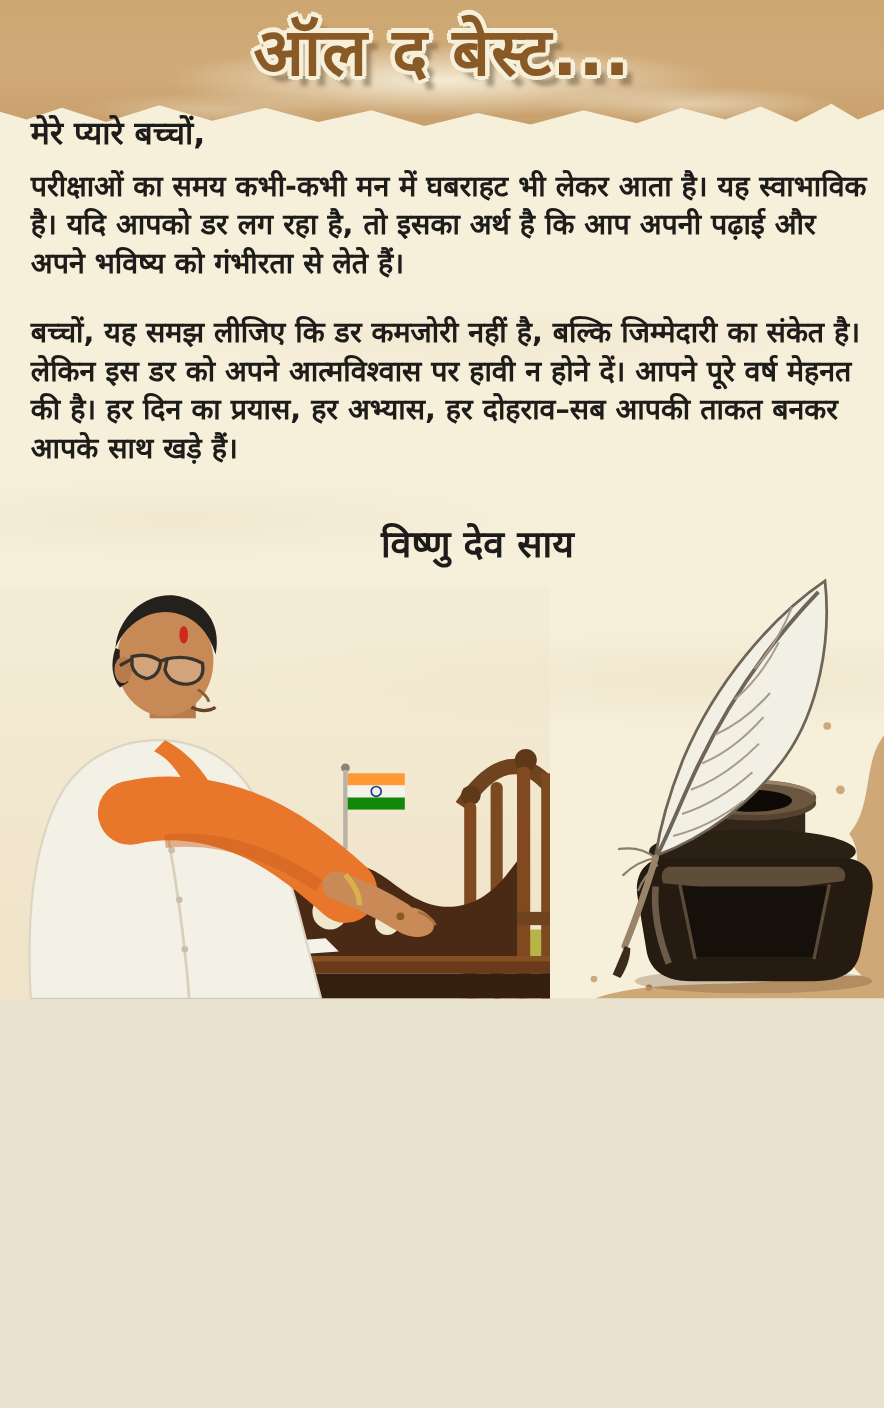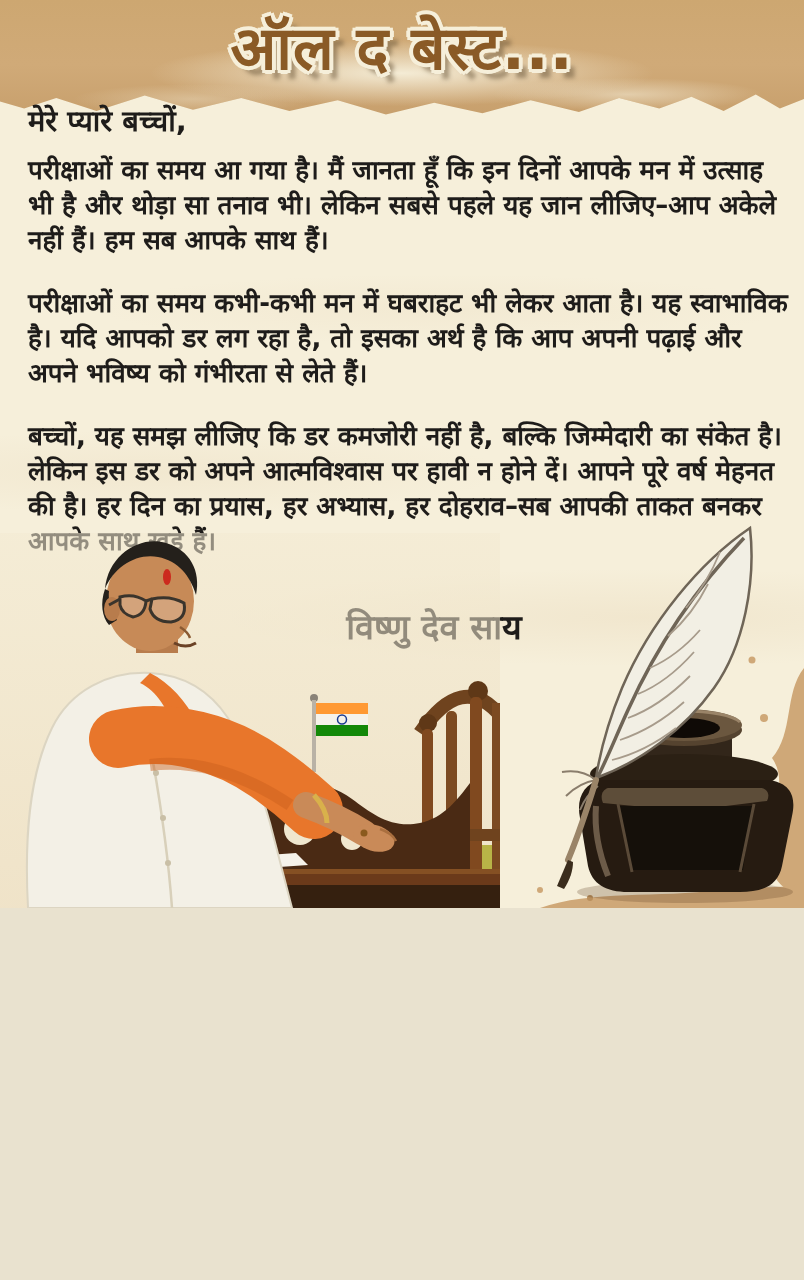--- a/index.html
+++ b/index.html
@@ -56,21 +56,20 @@
 </head>
 <body>
 
 <div class="page">
 
   <header class="top-band"></header>
   <h1 class="title">ऑल द बेस्ट...</h1>
 
   <main class="content">
     <p class="greeting">मेरे प्यारे बच्चों,</p>
-    <p class="para">परीक्षाओं का समय आ गया है। मैं जानता हूँ कि इन दिनों आपके मन में उत्साह भी है और थोड़ा सा तनाव भी। लेकिन सबसे पहले यह जान लीजिए–आप अकेले नहीं हैं। हम सब आपके साथ हैं।</p>
     <p class="para">परीक्षाओं का समय कभी-कभी मन में घबराहट भी लेकर आता है। यह स्वाभाविक है। यदि आपको डर लग रहा है, तो इसका अर्थ है कि आप अपनी पढ़ाई और अपने भविष्य को गंभीरता से लेते हैं।</p>
     <p class="para">बच्चों, यह समझ लीजिए कि डर कमजोरी नहीं है, बल्कि जिम्मेदारी का संकेत है। लेकिन इस डर को अपने आत्मविश्वास पर हावी न होने दें। आपने पूरे वर्ष मेहनत की है। हर दिन का प्रयास, हर अभ्यास, हर दोहराव–सब आपकी ताकत बनकर आपके साथ खड़े हैं।</p>
     <div class="signature">
       <div class="sig-name">विष्णु देव साय</div>
     </div>
   </main>
 
   <div class="photo-illustration">
     <svg width="500" height="375" viewBox="0 0 500 375">
       <defs>

